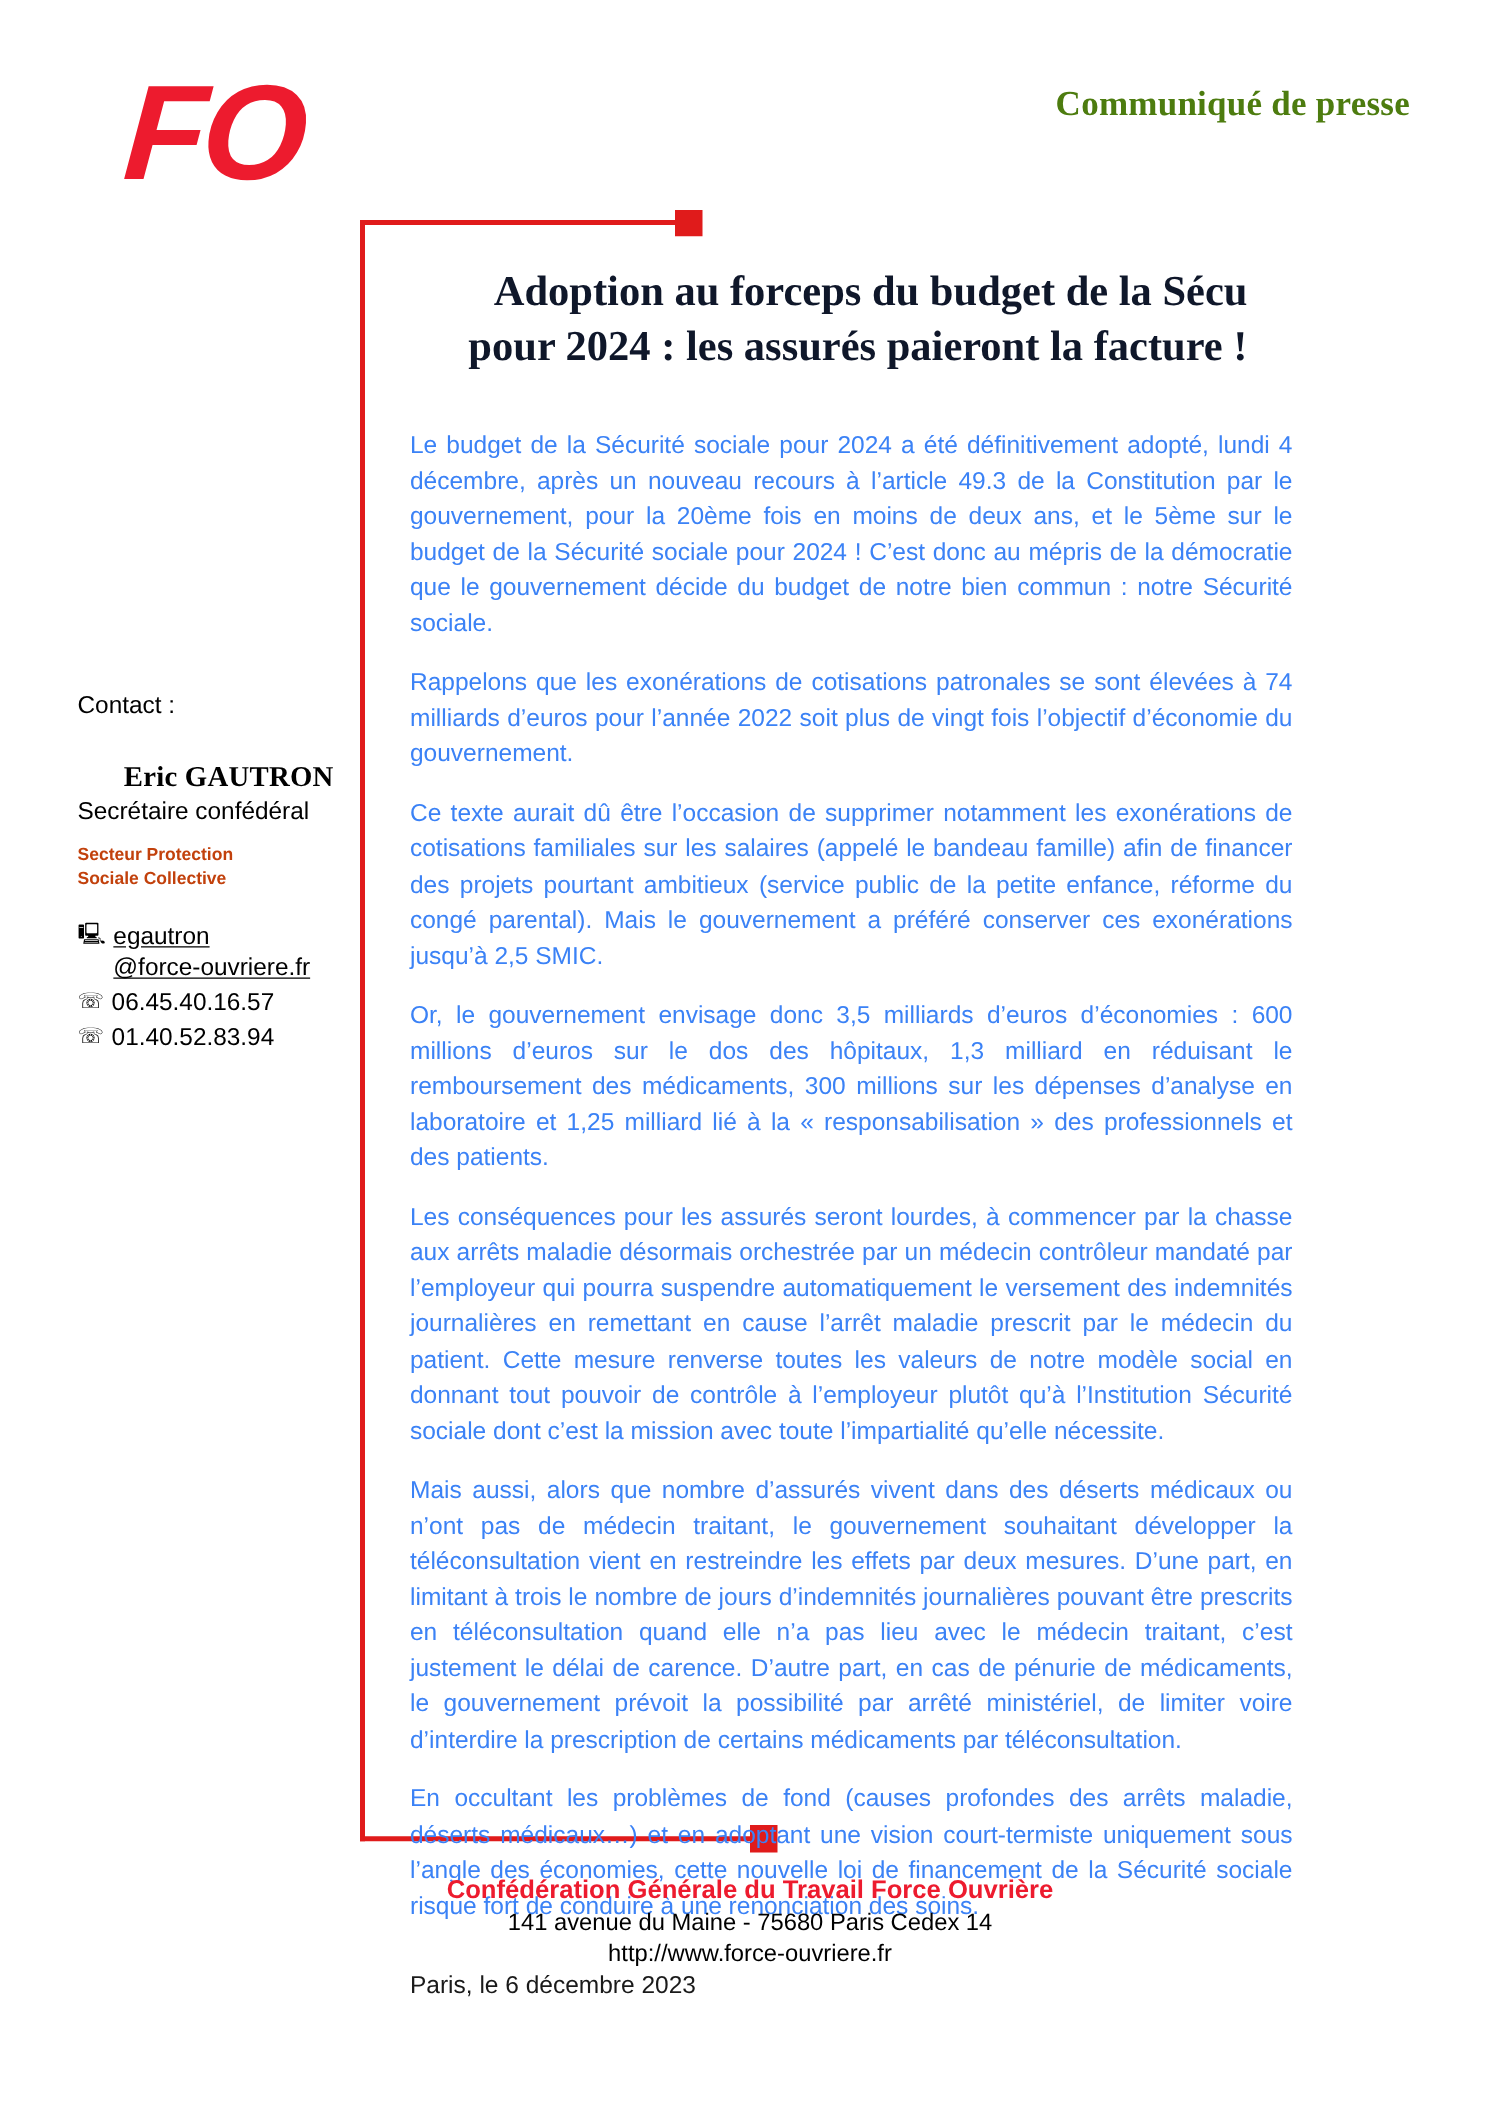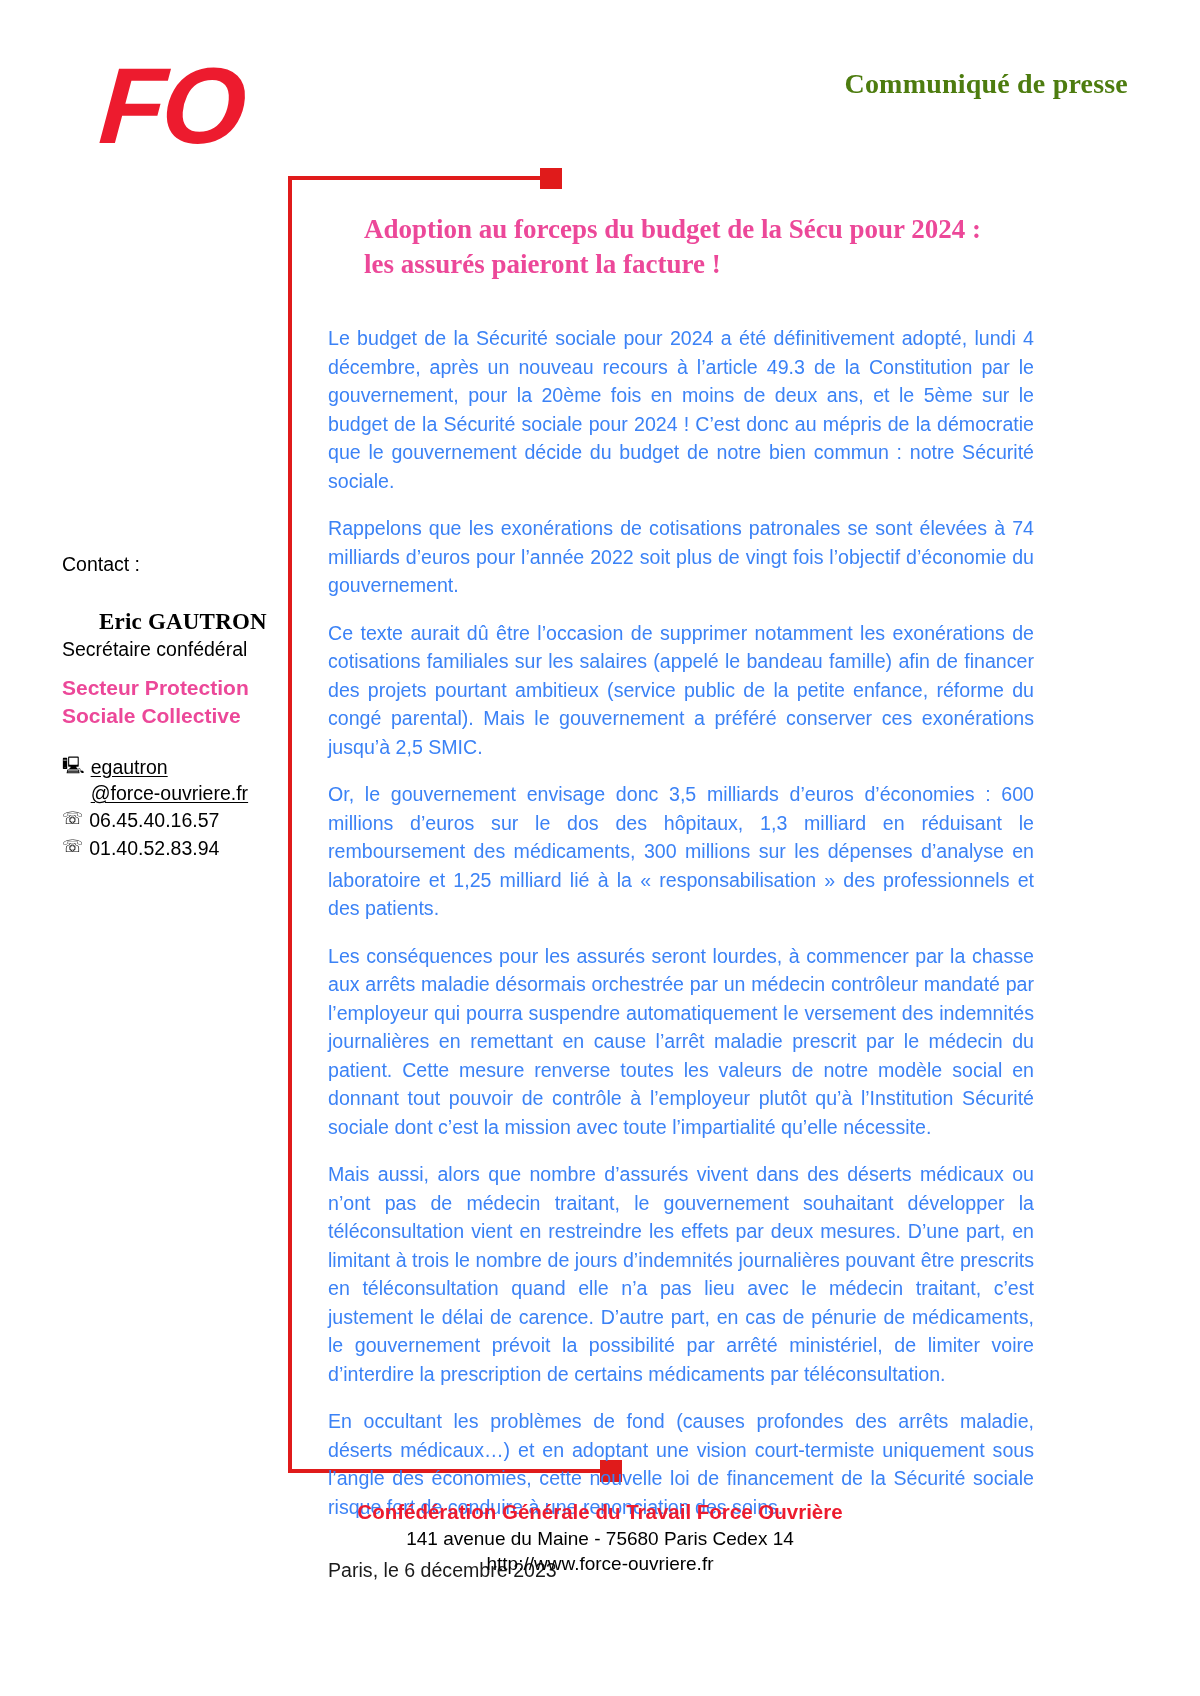--- a/index.html
+++ b/index.html
@@ -126,23 +126,23 @@
     margin-bottom: 1px;
     margin-left: 37px;
   }
 
   .sidebar .person-role {
     font-size: 19.5px;
     margin-bottom: 12px;
   }
 
   .sidebar .dept {
-    color: #ec4899;
-    font-weight: bold;
-    font-size: 21px;
+    color: #c2410c;
+    font-weight: bold;
+    font-size: 14px;
     line-height: 1.3;
     margin-bottom: 26px;
   }
 
   .contact-line {
     display: flex;
     align-items: flex-start;
     gap: 6px;
     font-size: 19.5px;
     line-height: 1.32;
@@ -174,24 +174,24 @@
   .content {
     position: absolute;
     left: 328px;
     top: 212px;
     width: 706px;
   }
 
   .doc-title {
     font-family: "Liberation Serif", serif;
     font-weight: bold;
-    font-size: 27px;
+    font-size: 34px;
     line-height: 1.3;
-    color: #ec4899;
-    text-align: left;
+    color: #0f172a;
+    text-align: right;
     margin-bottom: 42px;
     padding: 0 36px;
   }
 
   .para {
     font-family: "Liberation Sans", sans-serif;
     font-size: 19.6px;
     line-height: 1.455;
     text-align: justify;
     margin-bottom: 19px;

